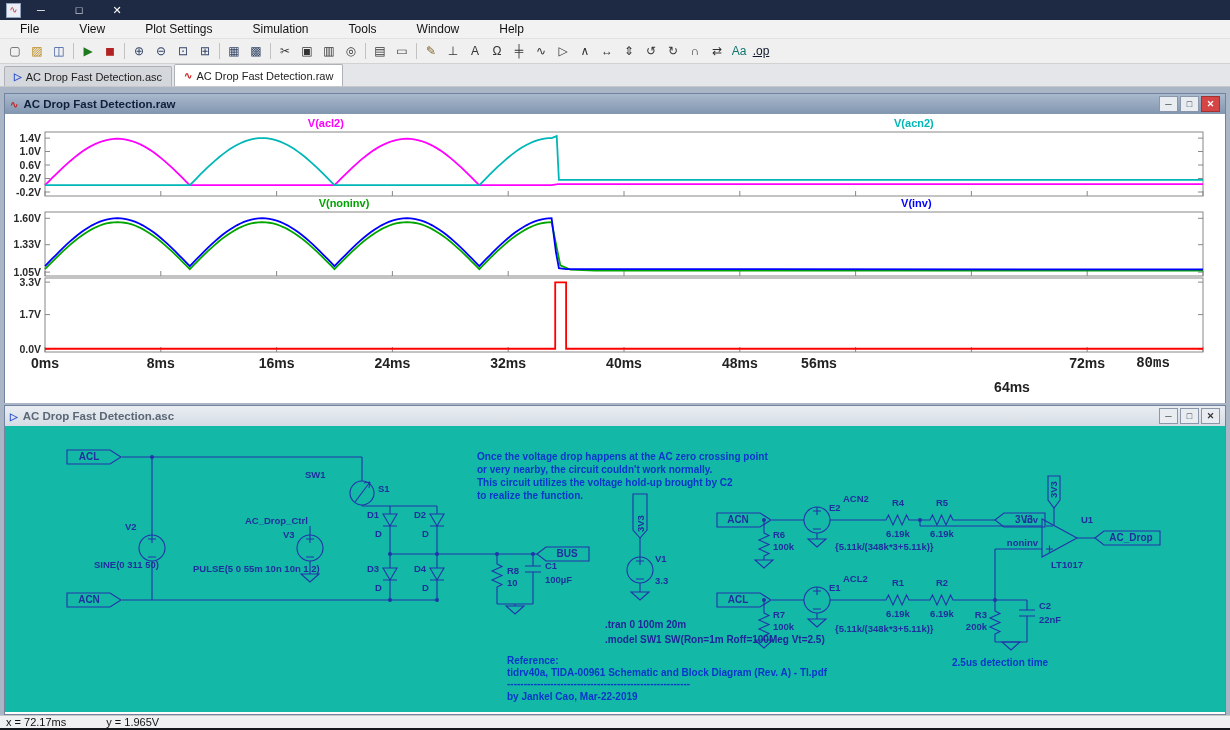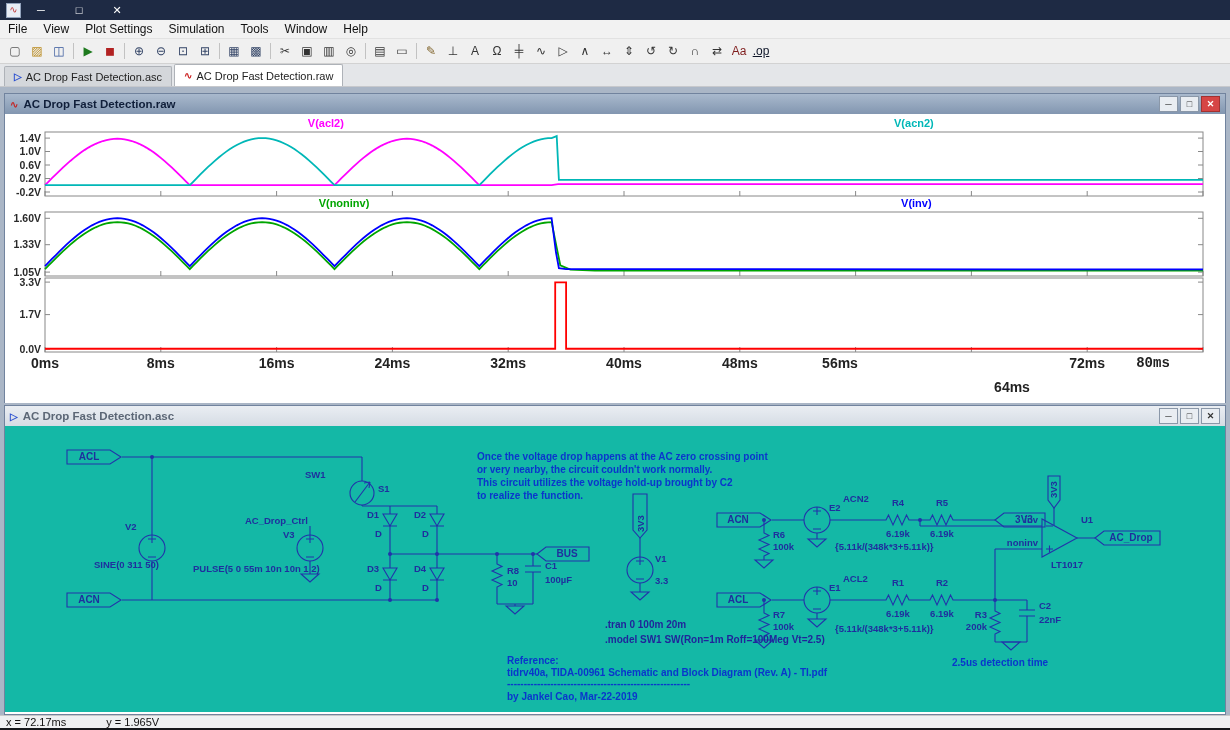--- a/index.html
+++ b/index.html
@@ -10,21 +10,21 @@
   .titlebar{height:20px;background:#1e2a44;color:#fff;display:flex;align-items:center;
             font-size:12px;padding-left:6px;flex:0 0 auto;}
   .appicon{width:13px;height:13px;background:#e8edf6;border:1px solid #93a3bd;color:#c03030;
            font-size:10px;line-height:12px;text-align:center;margin-right:6px;}
   .wtitle{flex:1;}
   .wctrls{display:flex;align-items:center;gap:10px;padding-right:10px;}
   .wc{width:28px;text-align:center;font-size:11px;cursor:default;}
   
   .menubar{height:18px;background:#f2f2f2;display:flex;align-items:center;font-size:12px;
            color:#111;border-bottom:1px solid #e2e2e2;flex:0 0 auto;}
-  .menuitem{padding:0 8px;height:18px;line-height:18px;}
+  .menuitem{padding:0 20px;height:18px;line-height:18px;}
   
   .toolbar{height:24px;background:#f0f0f0;display:flex;align-items:center;padding:0 4px;
            border-bottom:1px solid #d2d2d2;flex:0 0 auto;}
   .tbtn{width:22px;height:20px;display:flex;align-items:center;justify-content:center;
         font-size:12px;background:none;border:1px solid transparent;padding:0;margin:0;
         font-family:"Liberation Sans",sans-serif;}
   .tsep{width:1px;height:16px;background:#c2c2c2;margin:0 3px;}
   
   .tabbar{height:22px;background:#e4e6e9;display:flex;align-items:flex-end;padding-left:4px;
           border-bottom:1px solid #c6c8cc;flex:0 0 auto;}
@@ -133,21 +133,21 @@
       <button class="tbtn" style="color: rgb(51, 51, 51);">╪</button>
       <button class="tbtn" style="color: rgb(51, 51, 51);">∿</button>
       <button class="tbtn" style="color: rgb(51, 51, 51);">▷</button>
       <button class="tbtn" style="color: rgb(51, 51, 51);">∧</button>
       <button class="tbtn" style="color: rgb(51, 51, 51);">↔</button>
       <button class="tbtn" style="color: rgb(51, 51, 51);">⇕</button>
       <button class="tbtn" style="color: rgb(51, 51, 51);">↺</button>
       <button class="tbtn" style="color: rgb(51, 51, 51);">↻</button>
       <button class="tbtn" style="color: rgb(51, 51, 51);">∩</button>
       <button class="tbtn" style="color: rgb(51, 51, 51);">⇄</button>
-      <button class="tbtn" style="color: #7f1d1d;">Aa</button>
+      <button class="tbtn" style="color: #0f766e;">Aa</button>
       <button class="tbtn" style="color: #0f172a; text-decoration: underline;">.op</button>
     </div>
 
   <div class="tabbar">
     <div class="tab">
       <span class="ticon ticon-sch">▷</span>
       <span>AC Drop Fast Detection.asc</span>
     </div>
     <div class="tab active">
       <span class="ticon ticon-raw">∿</span>
@@ -257,21 +257,21 @@
             <polyline points="40.0,71.75 550.2,71.75 550.2,5.47 561.1,5.47 561.1,71.75 1198.0,71.75" fill="none" stroke="#ff0000" stroke-width="1.8"></polyline>
           </svg>
         <div class="xlabels" id="xlabels">
             <span style="left: 40px;">0ms</span>
             <span style="left: 155.8px;">8ms</span>
             <span style="left: 271.6px;">16ms</span>
             <span style="left: 387.4px;">24ms</span>
             <span style="left: 503.2px;">32ms</span>
             <span style="left: 619px;">40ms</span>
             <span style="left: 734.8px;">48ms</span>
-            <span style="left: 835px;">56ms</span>
+            <span style="left: 814px;">56ms</span>
             <span style="left: 1007px; margin-top: 24px;">64ms</span>
             <span style="left: 1082.2px;">72ms</span>
             <span style="left: 1148px; font-family: Liberation Mono, monospace;">80ms</span>
           </div>
       </div>
     </div>
 
     <div class="child schwin">
       <div class="childbar inactive-bar">
         <span class="cicon cicon-sch">▷</span>

